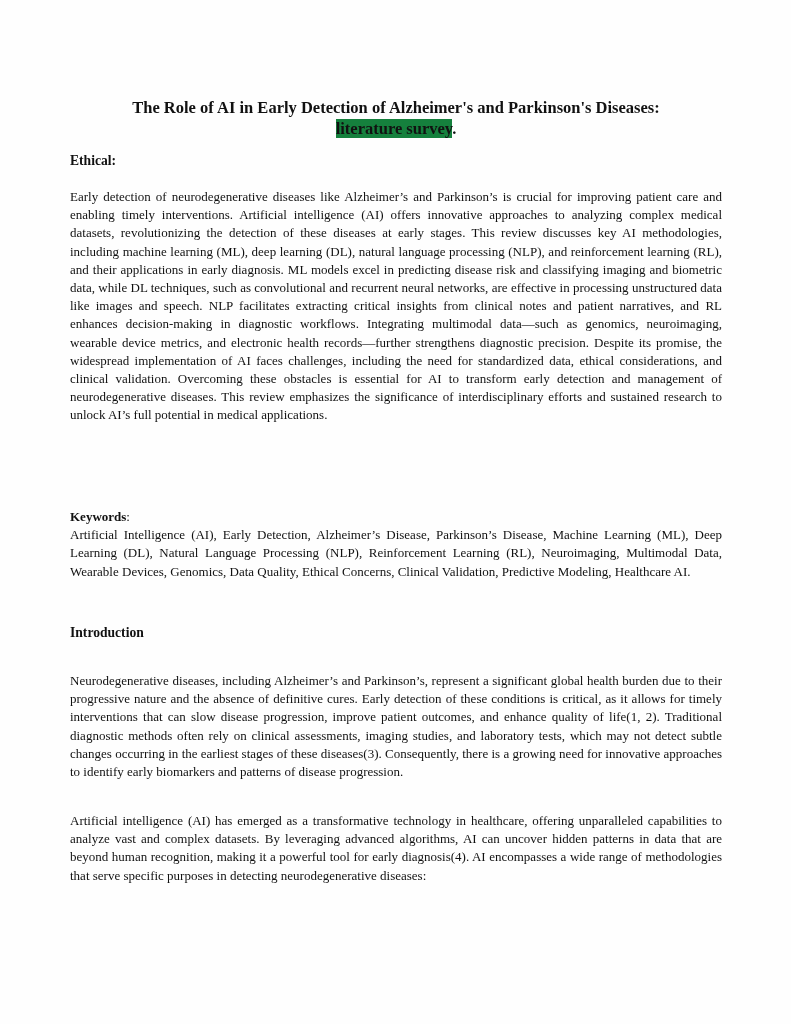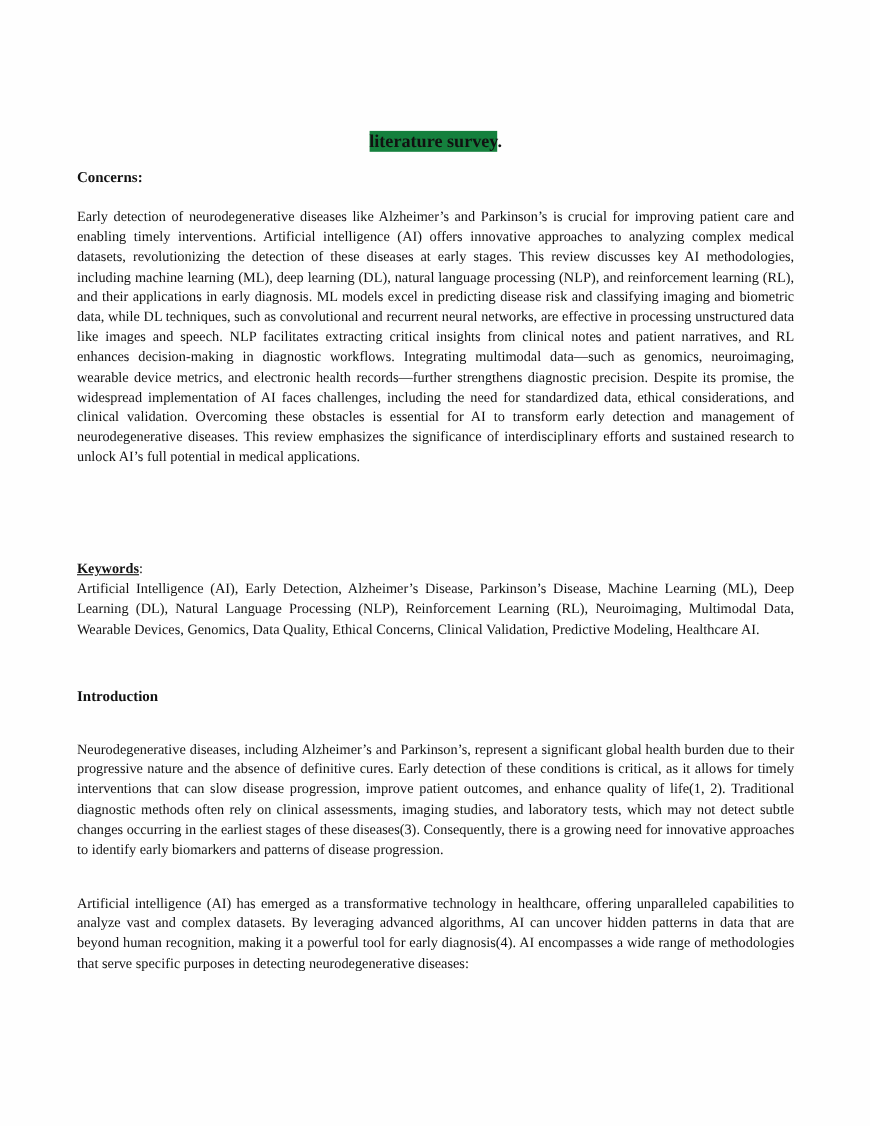--- a/index.html
+++ b/index.html
@@ -52,33 +52,33 @@
       text-align: justify;
       margin: 0;
       hyphens: none;
     }
     #abstract-heading { top: 152px; }
     #abstract-body { top: 188px; }
     #keywords-block { top: 508px; }
     #intro-heading { top: 624px; text-align: right; }
     #intro-p1 { top: 672px; }
     #intro-p2 { top: 812px; }
-    .kw-label { font-weight: bold; text-decoration: underline; }
+    .kw-label { font-weight: bold; }
   </style>
 </head>
 <body>
 
 <div class="page">
 
   <h1 class="title">
-    <br>
+    <span>The Role of AI in Early Detection of Alzheimer's and Parkinson's Diseases:</span><br>
     <span class="highlight" style="background: #15803d;">literature survey</span><span>.</span>
   </h1>
 
-  <h2 class="section-heading" id="abstract-heading">Concerns:</h2>
+  <h2 class="section-heading" id="abstract-heading">Ethical:</h2>
 
   <p class="para" id="abstract-body">Early detection of neurodegenerative diseases like Alzheimer’s and Parkinson’s is crucial for improving patient care and enabling timely interventions. Artificial intelligence (AI) offers innovative approaches to analyzing complex medical datasets, revolutionizing the detection of these diseases at early stages. This review discusses key AI methodologies, including machine learning (ML), deep learning (DL), natural language processing (NLP), and reinforcement learning (RL), and their applications in early diagnosis. ML models excel in predicting disease risk and classifying imaging and biometric data, while DL techniques, such as convolutional and recurrent neural networks, are effective in processing unstructured data like images and speech. NLP facilitates extracting critical insights from clinical notes and patient narratives, and RL enhances decision-making in diagnostic workflows. Integrating multimodal data—such as genomics, neuroimaging, wearable device metrics, and electronic health records—further strengthens diagnostic precision. Despite its promise, the widespread implementation of AI faces challenges, including the need for standardized data, ethical considerations, and clinical validation. Overcoming these obstacles is essential for AI to transform early detection and management of neurodegenerative diseases. This review emphasizes the significance of interdisciplinary efforts and sustained research to unlock AI’s full potential in medical applications.</p>
 
   <div class="para" id="keywords-block">
     <span class="kw-label">Keywords</span><span>:</span><br>
     <span>Artificial Intelligence (AI), Early Detection, Alzheimer’s Disease, Parkinson’s Disease, Machine Learning (ML), Deep Learning (DL), Natural Language Processing (NLP), Reinforcement Learning (RL), Neuroimaging, Multimodal Data, Wearable Devices, Genomics, Data Quality, Ethical Concerns, Clinical Validation, Predictive Modeling, Healthcare AI.</span>
   </div>
 
   <h2 class="section-heading" id="intro-heading">Introduction</h2>
 

